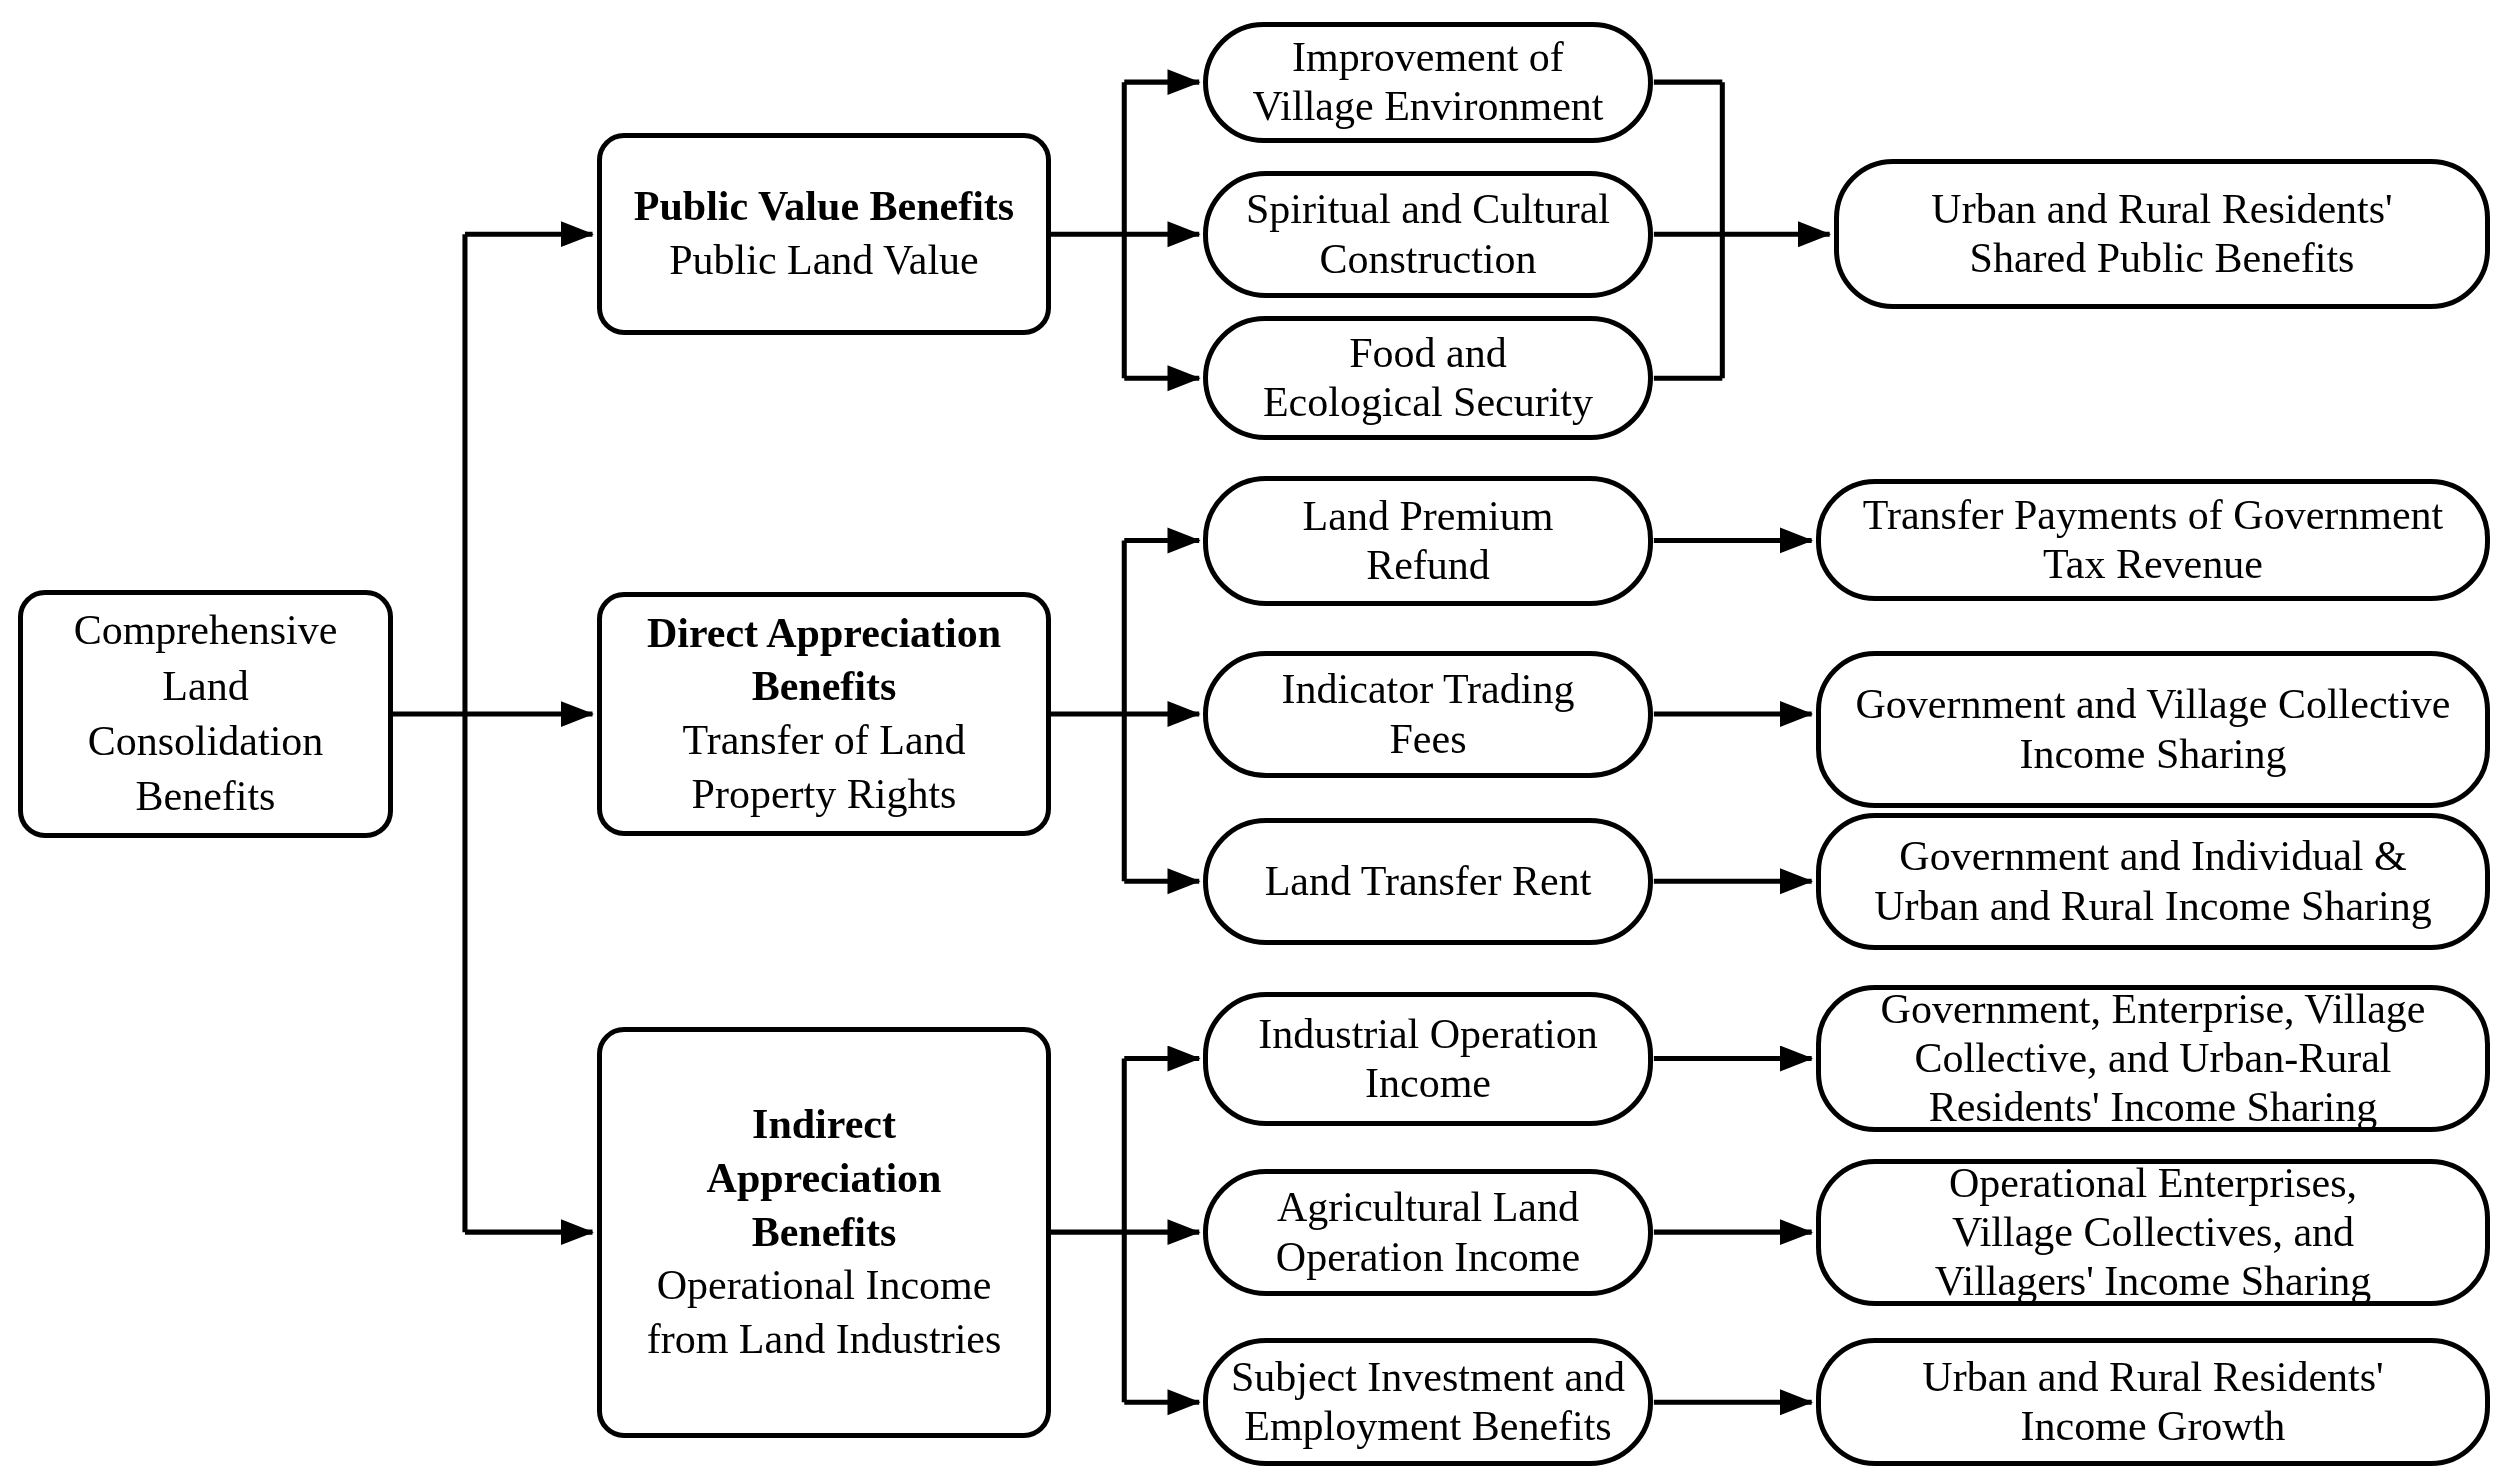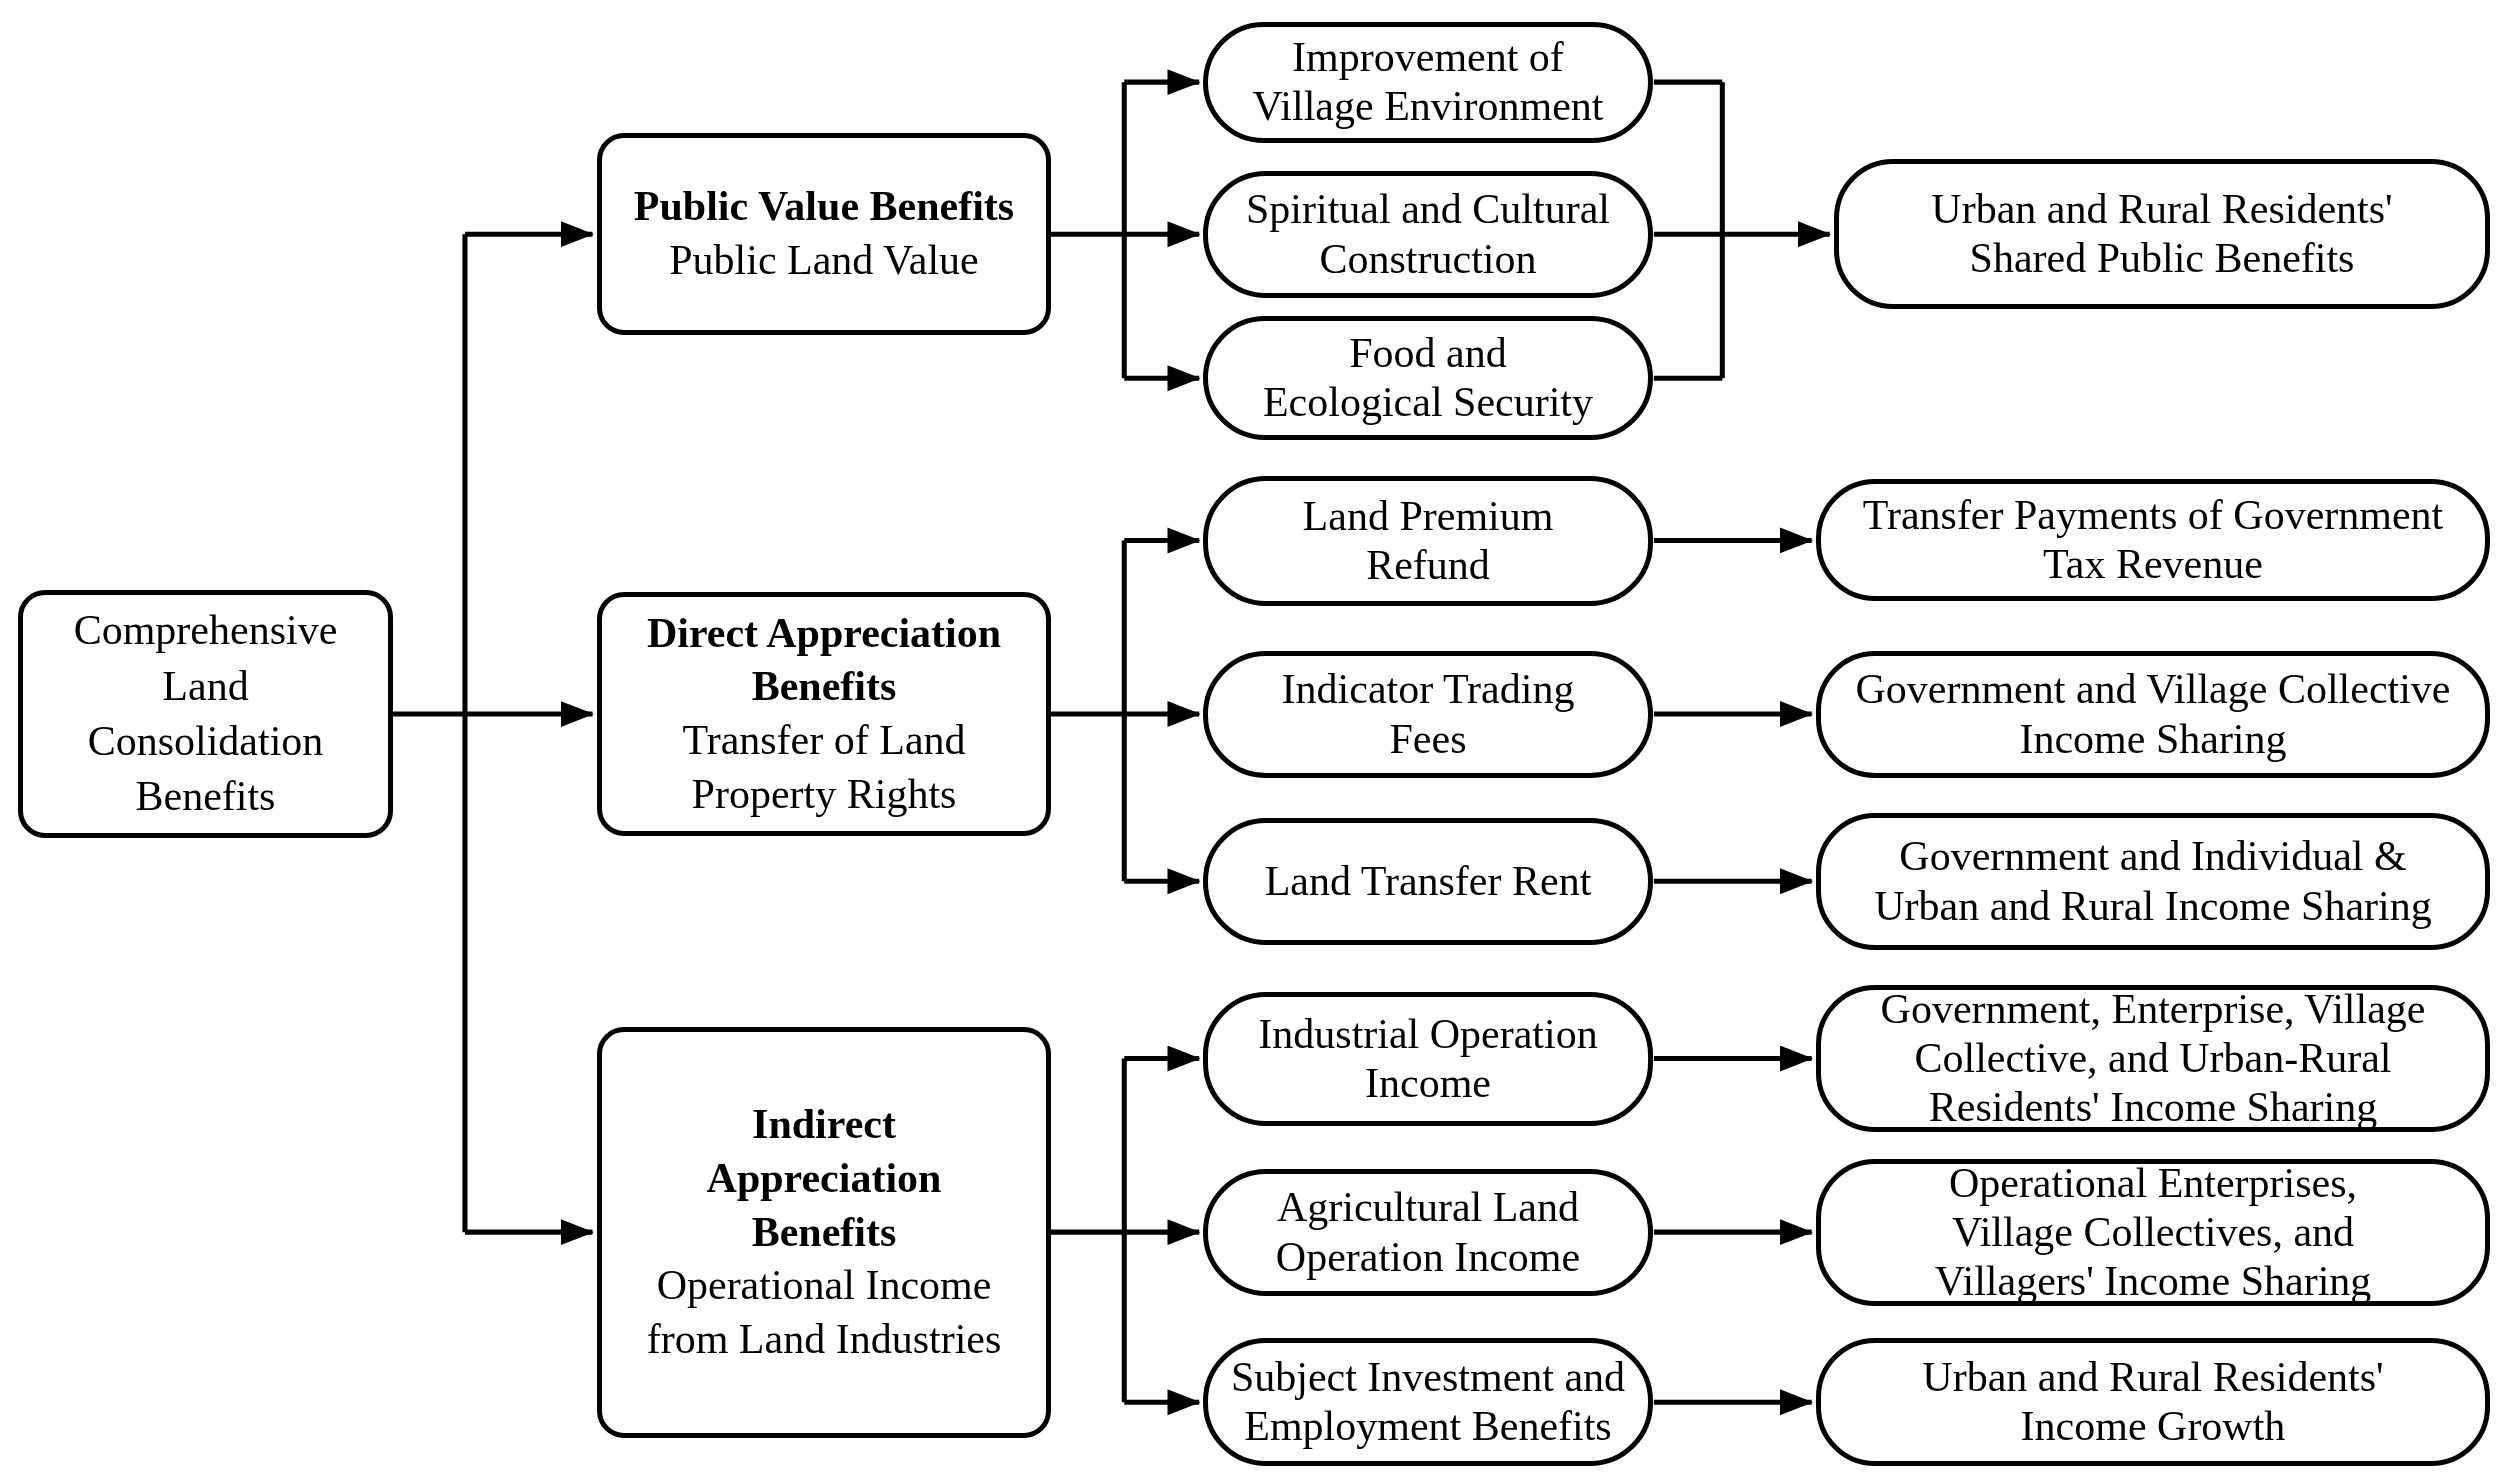--- a/index.html
+++ b/index.html
@@ -158,21 +158,21 @@
   </div>
 
   <div class="node outcome" style="left:1834px; top:159px; width:656px; height:150px;">
     <div class="lbl">Urban and Rural Residents'
 Shared Public Benefits</div>
   </div>
   <div class="node outcome" style="left:1816px; top:479px; width:674px; height:122px;">
     <div class="lbl">Transfer Payments of Government
 Tax Revenue</div>
   </div>
-  <div class="node outcome" style="left:1816px; top:651px; width:674px; height:127px;">
+  <div class="node outcome" style="left:1816px; top:651px; width:674px; height:157px;">
     <div class="lbl">Government and Village Collective
 Income Sharing</div>
   </div>
   <div class="node outcome" style="left:1816px; top:813px; width:674px; height:137px;">
     <div class="lbl">Government and Individual &amp;
 Urban and Rural Income Sharing</div>
   </div>
   <div class="node outcome" style="left:1816px; top:985px; width:674px; height:147px;">
     <div class="lbl">Government, Enterprise, Village
 Collective, and Urban-Rural

